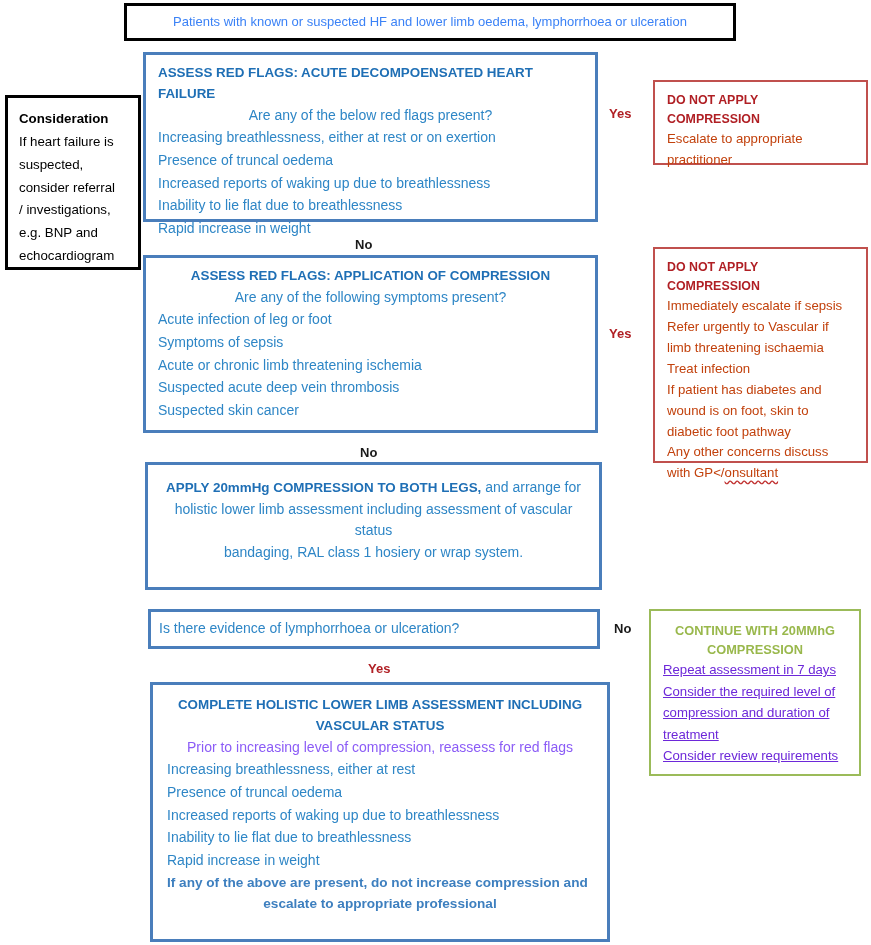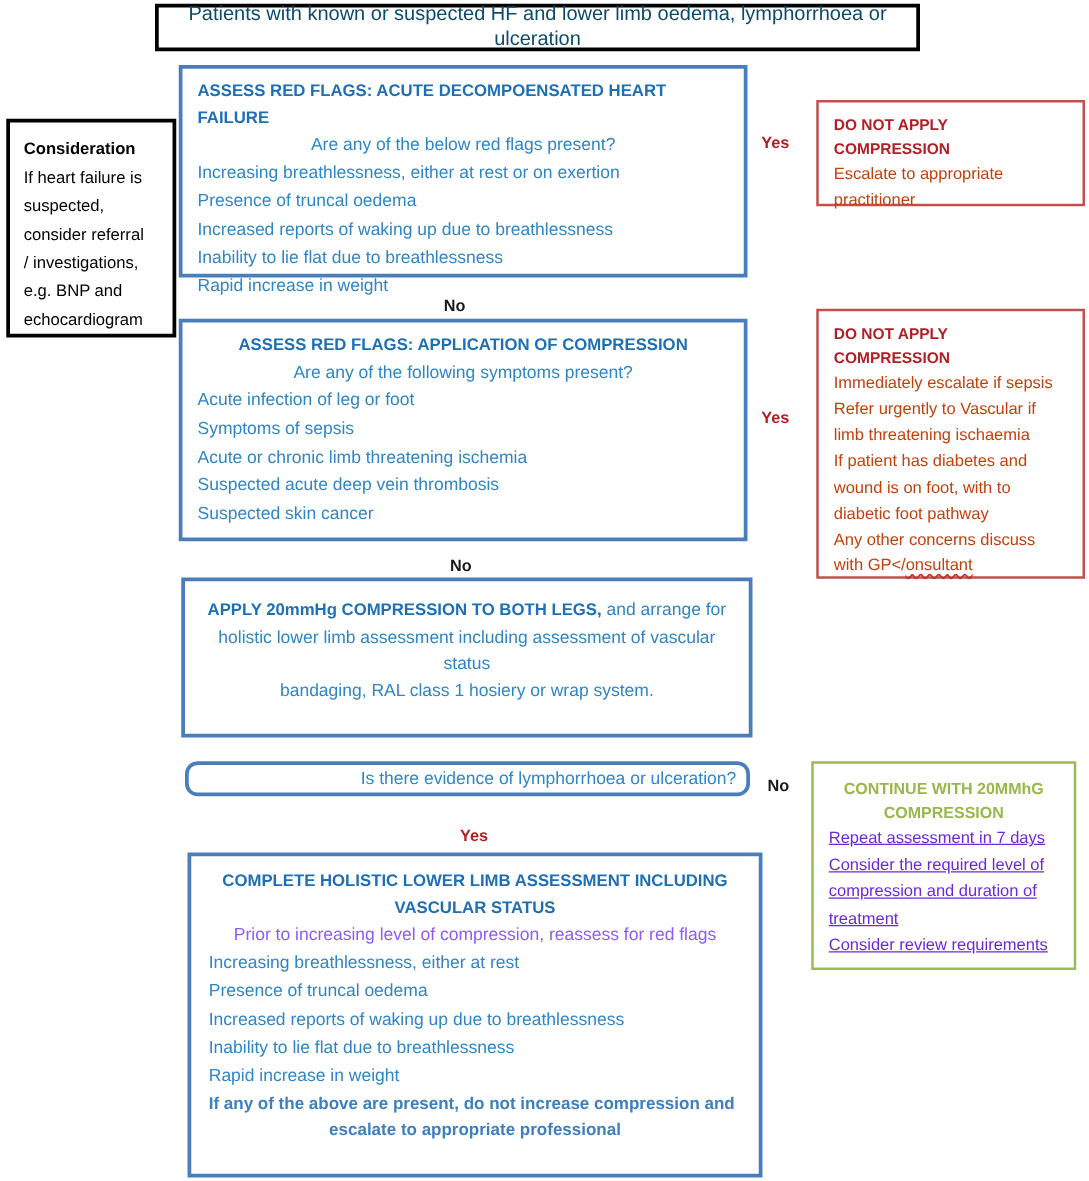--- a/index.html
+++ b/index.html
@@ -26,22 +26,22 @@
     top: 3px;
     width: 612px;
     height: 38px;
     border: 3px solid #000000;
     background: #ffffff;
     display: flex;
     align-items: center;
     justify-content: center;
   }
   .title-box .txt {
-    font-size: 16px;
-    color: #0c4a6e;
+    font-size: 13px;
+    color: #3b82f6;
     line-height: 1.25;
     padding: 0 6px;
     text-align: center;
   }
 
   
   .consideration-box {
     left: 5px;
     top: 95px;
     width: 136px;
@@ -89,22 +89,22 @@
     font-weight: bold;
     font-size: 13.6px;
     line-height: 1.55;
   }
   .center { text-align: center; }
   .left { text-align: left; }
 
   #box-hf       { left: 143px; top: 52px;  width: 455px; height: 170px; padding: 8px 12px 0 12px; }
   #box-compress { left: 143px; top: 255px; width: 455px; height: 178px; padding: 8px 12px 16px 12px; }
   #box-apply    { left: 145px; top: 462px; width: 457px; height: 128px; padding: 12px 14px 0 14px; }
-  #box-question { left: 148px; top: 609px; width: 452px; height: 28px;
-                  display: flex; align-items: center; justify-content: flex-end; border-radius: 10px; }
+  #box-question { left: 148px; top: 609px; width: 452px; height: 40px;
+                  display: flex; align-items: center; justify-content: flex-start; }
   #box-question .sub { padding: 0 8px; }
   #box-final    { left: 150px; top: 682px; width: 460px; height: 260px; padding: 10px 14px 0 14px; }
 
   
   .red-box {
     border: 2px solid #C0504D;
     background: #ffffff;
     padding: 9px 12px 6px 12px;
   }
   .red-box .hd {
@@ -204,22 +204,23 @@
   <div class="item left">Acute or chronic limb threatening ischemia</div>
   <div class="item left">Suspected acute deep vein thrombosis</div>
   <div class="item left">Suspected skin cancer</div>
 </div>
 
 <div class="node red-box" id="box-red-2">
   <div class="hd">DO NOT APPLY COMPRESSION</div>
   <div class="item">Immediately escalate if sepsis</div>
   <div class="item">Refer urgently to Vascular if</div>
   <div class="item">limb threatening ischaemia</div>
+  <div class="item">Treat infection</div>
   <div class="item">If patient has diabetes and</div>
-  <div class="item">wound is on foot, with to</div>
+  <div class="item">wound is on foot, skin to</div>
   <div class="item">diabetic foot pathway</div>
   <div class="item">Any other concerns discuss</div>
   <div class="item"><span>with GP&lt;/</span><span class="squiggle">onsultant</span></div>
 </div>
 
 <div class="node blue-box" id="box-apply">
   <div class="center"><span class="hd">APPLY 20mmHg COMPRESSION TO BOTH LEGS,</span><span class="sub"> and arrange for</span></div>
   <div class="sub center">holistic lower limb assessment including assessment of vascular</div>
   <div class="sub center">status</div>
   <div class="sub center">bandaging, RAL class 1 hosiery or wrap system.</div>

